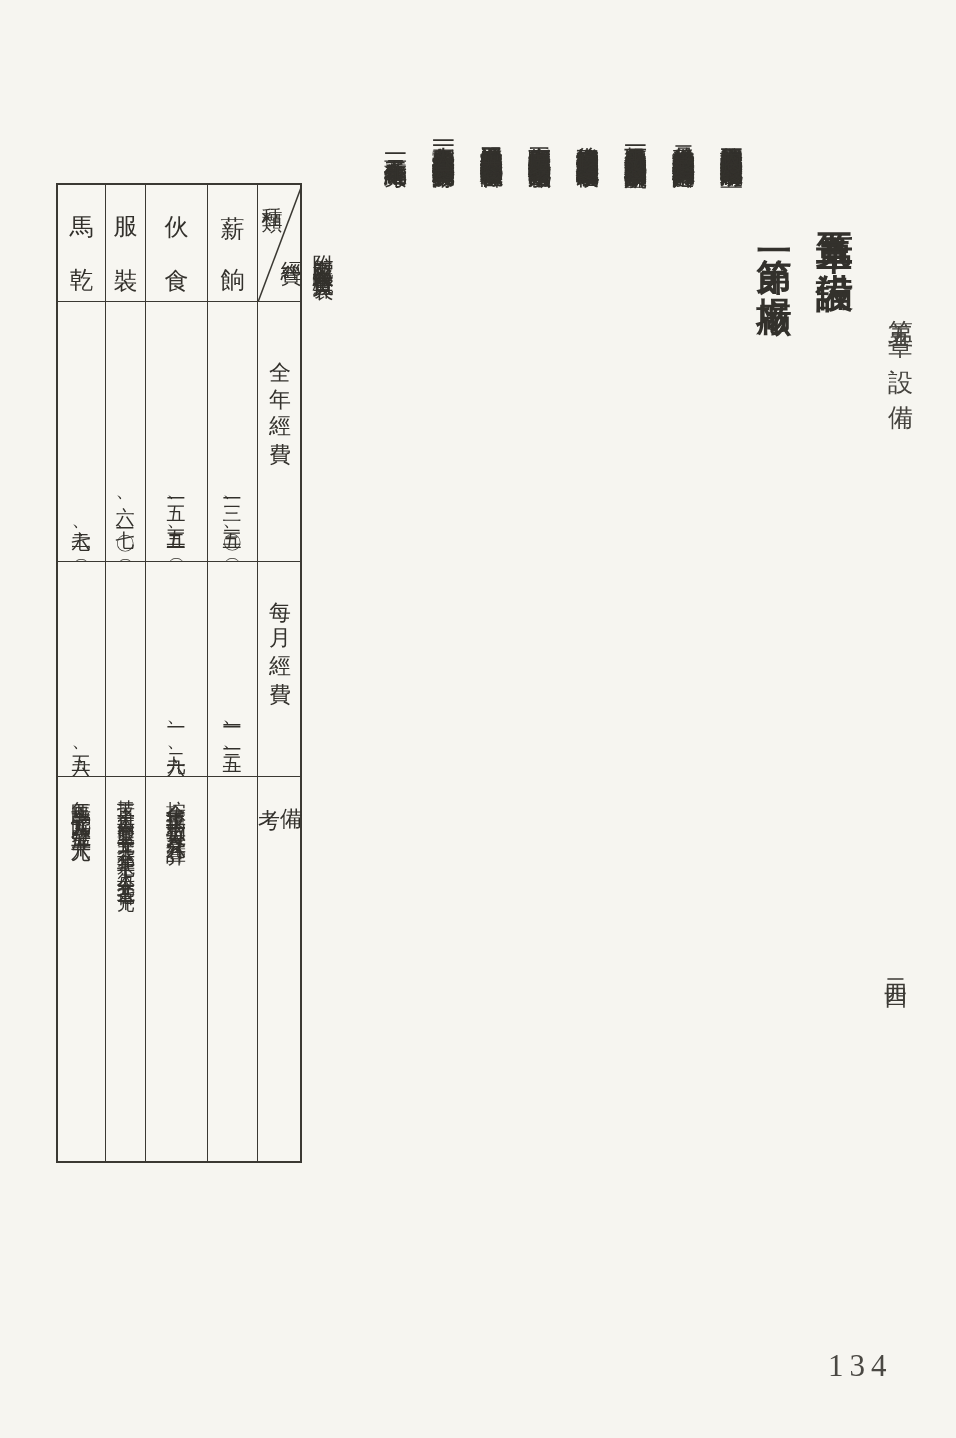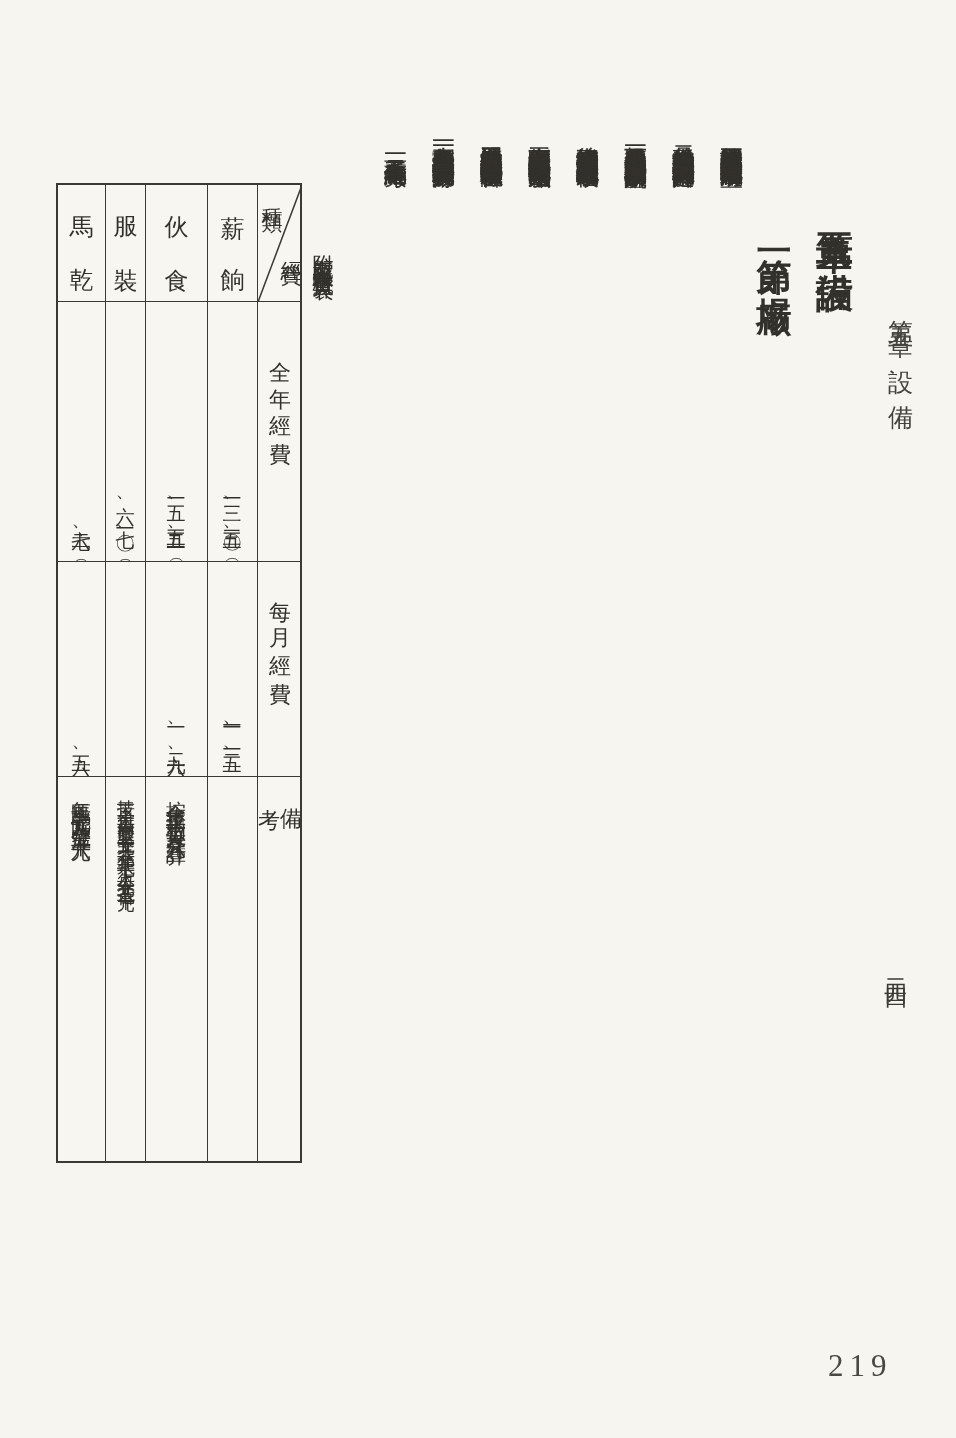--- a/index.html
+++ b/index.html
@@ -153,15 +153,15 @@
     </div>
     <div class="tcell no-b remcell">
       <div class="v"></div>
     </div>
     <div class="tcell no-r no-b lab-remark">
       <div class="v">備考</div>
     </div>
 
   </div>
 
-  <div class="folio">219</div>
+  <div class="folio">134</div>
 
 </div>
 
 </body></html>

